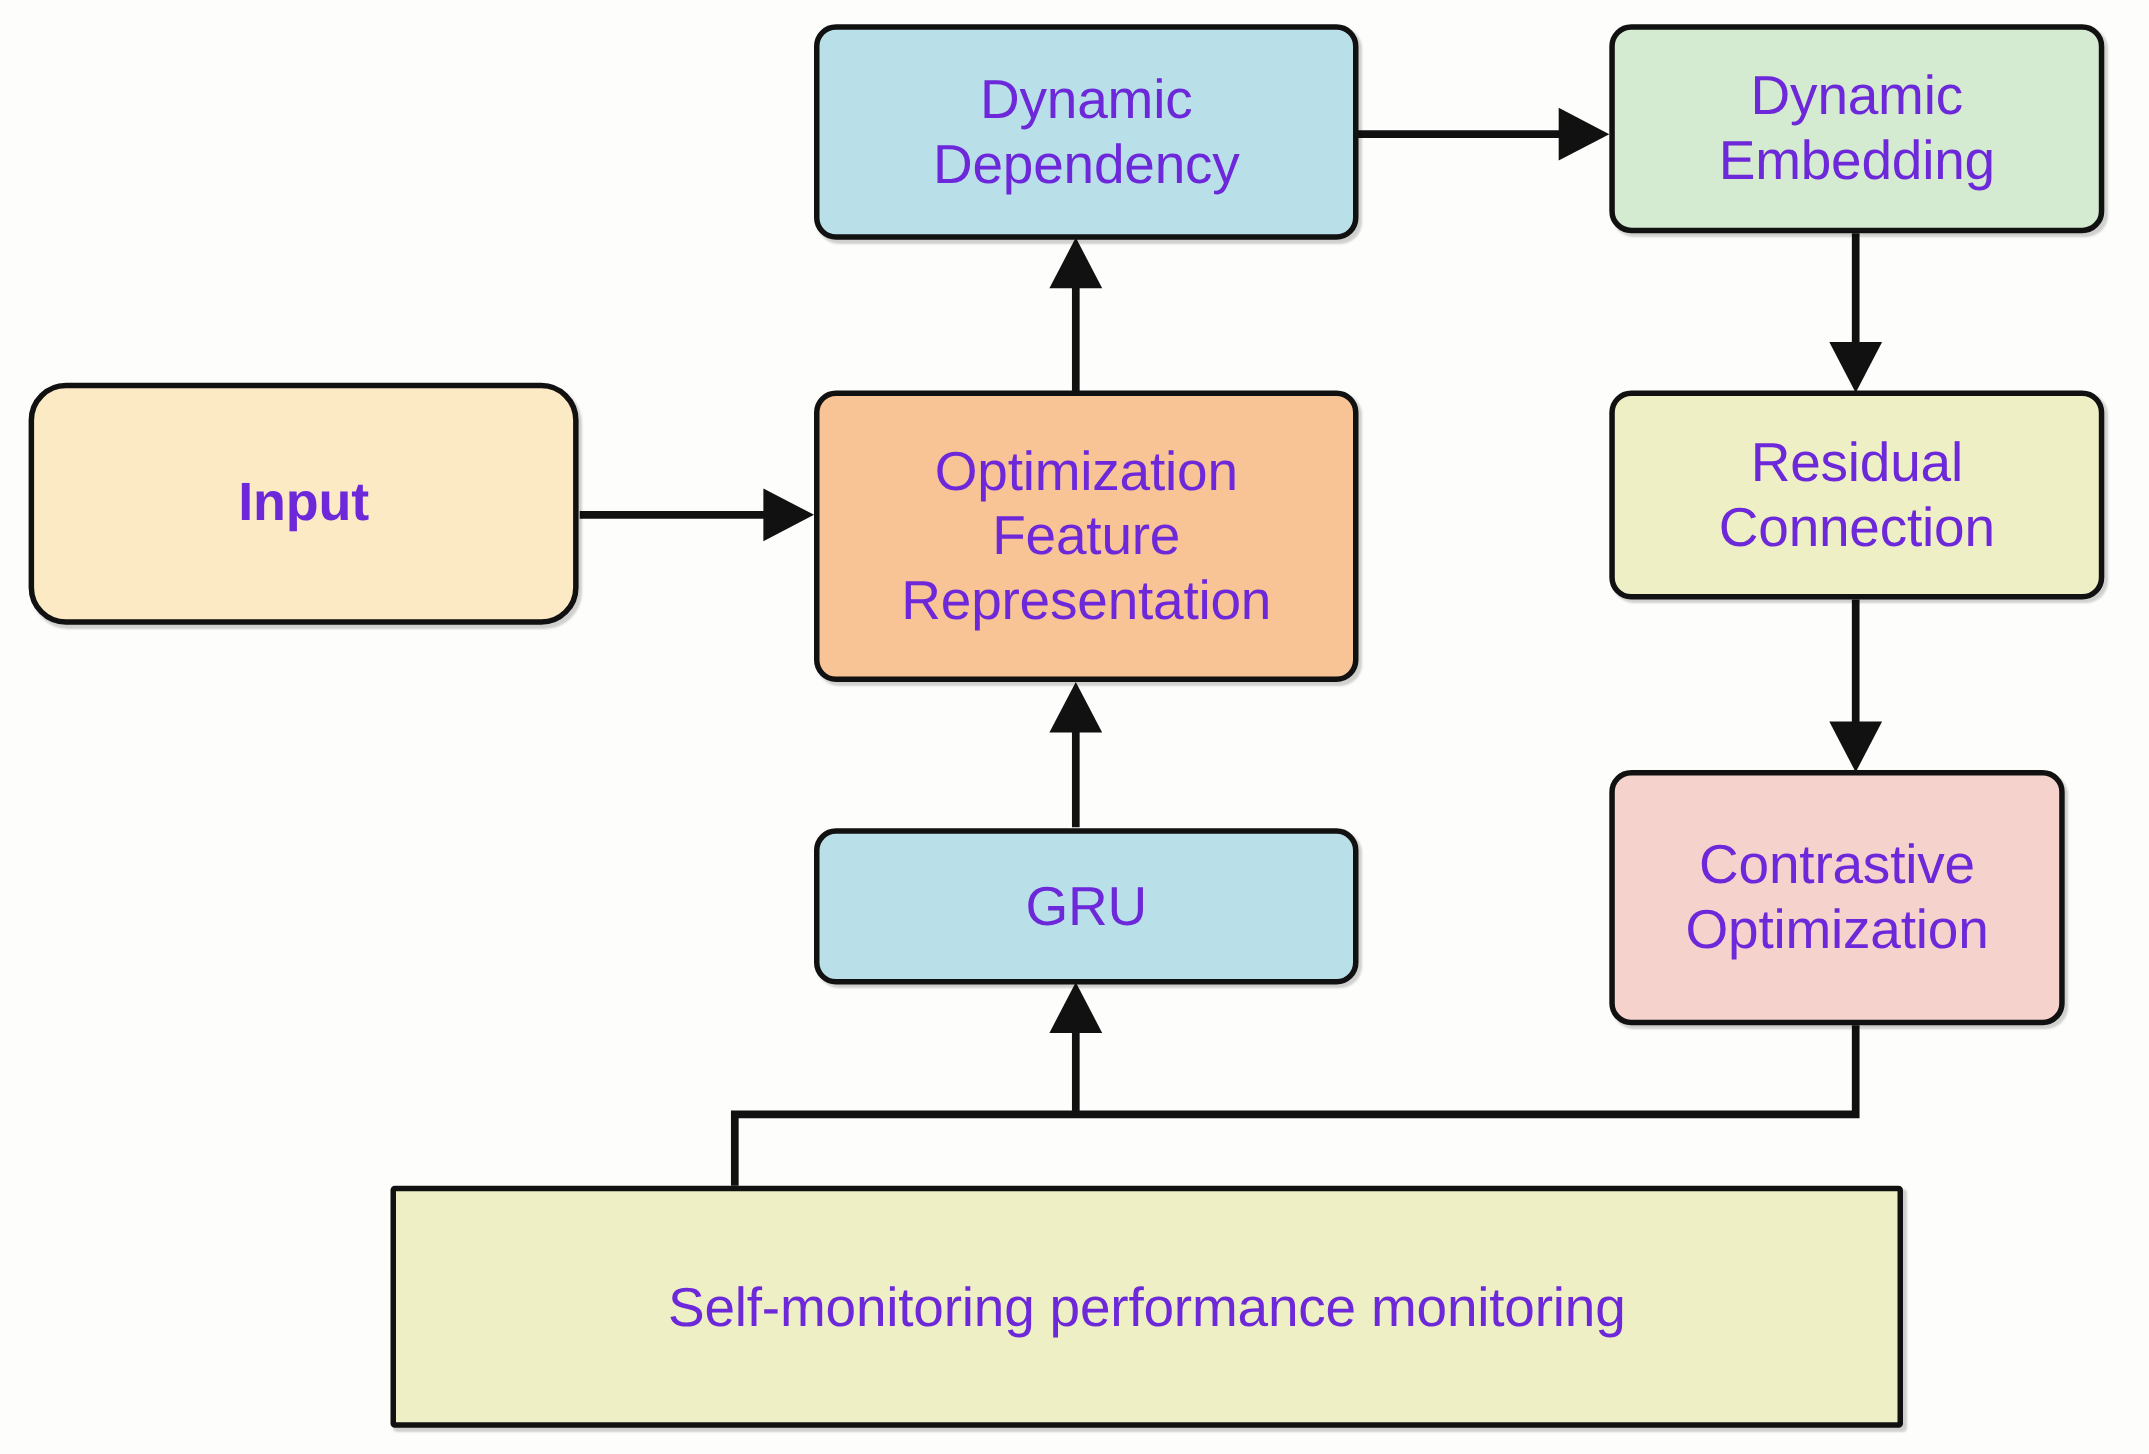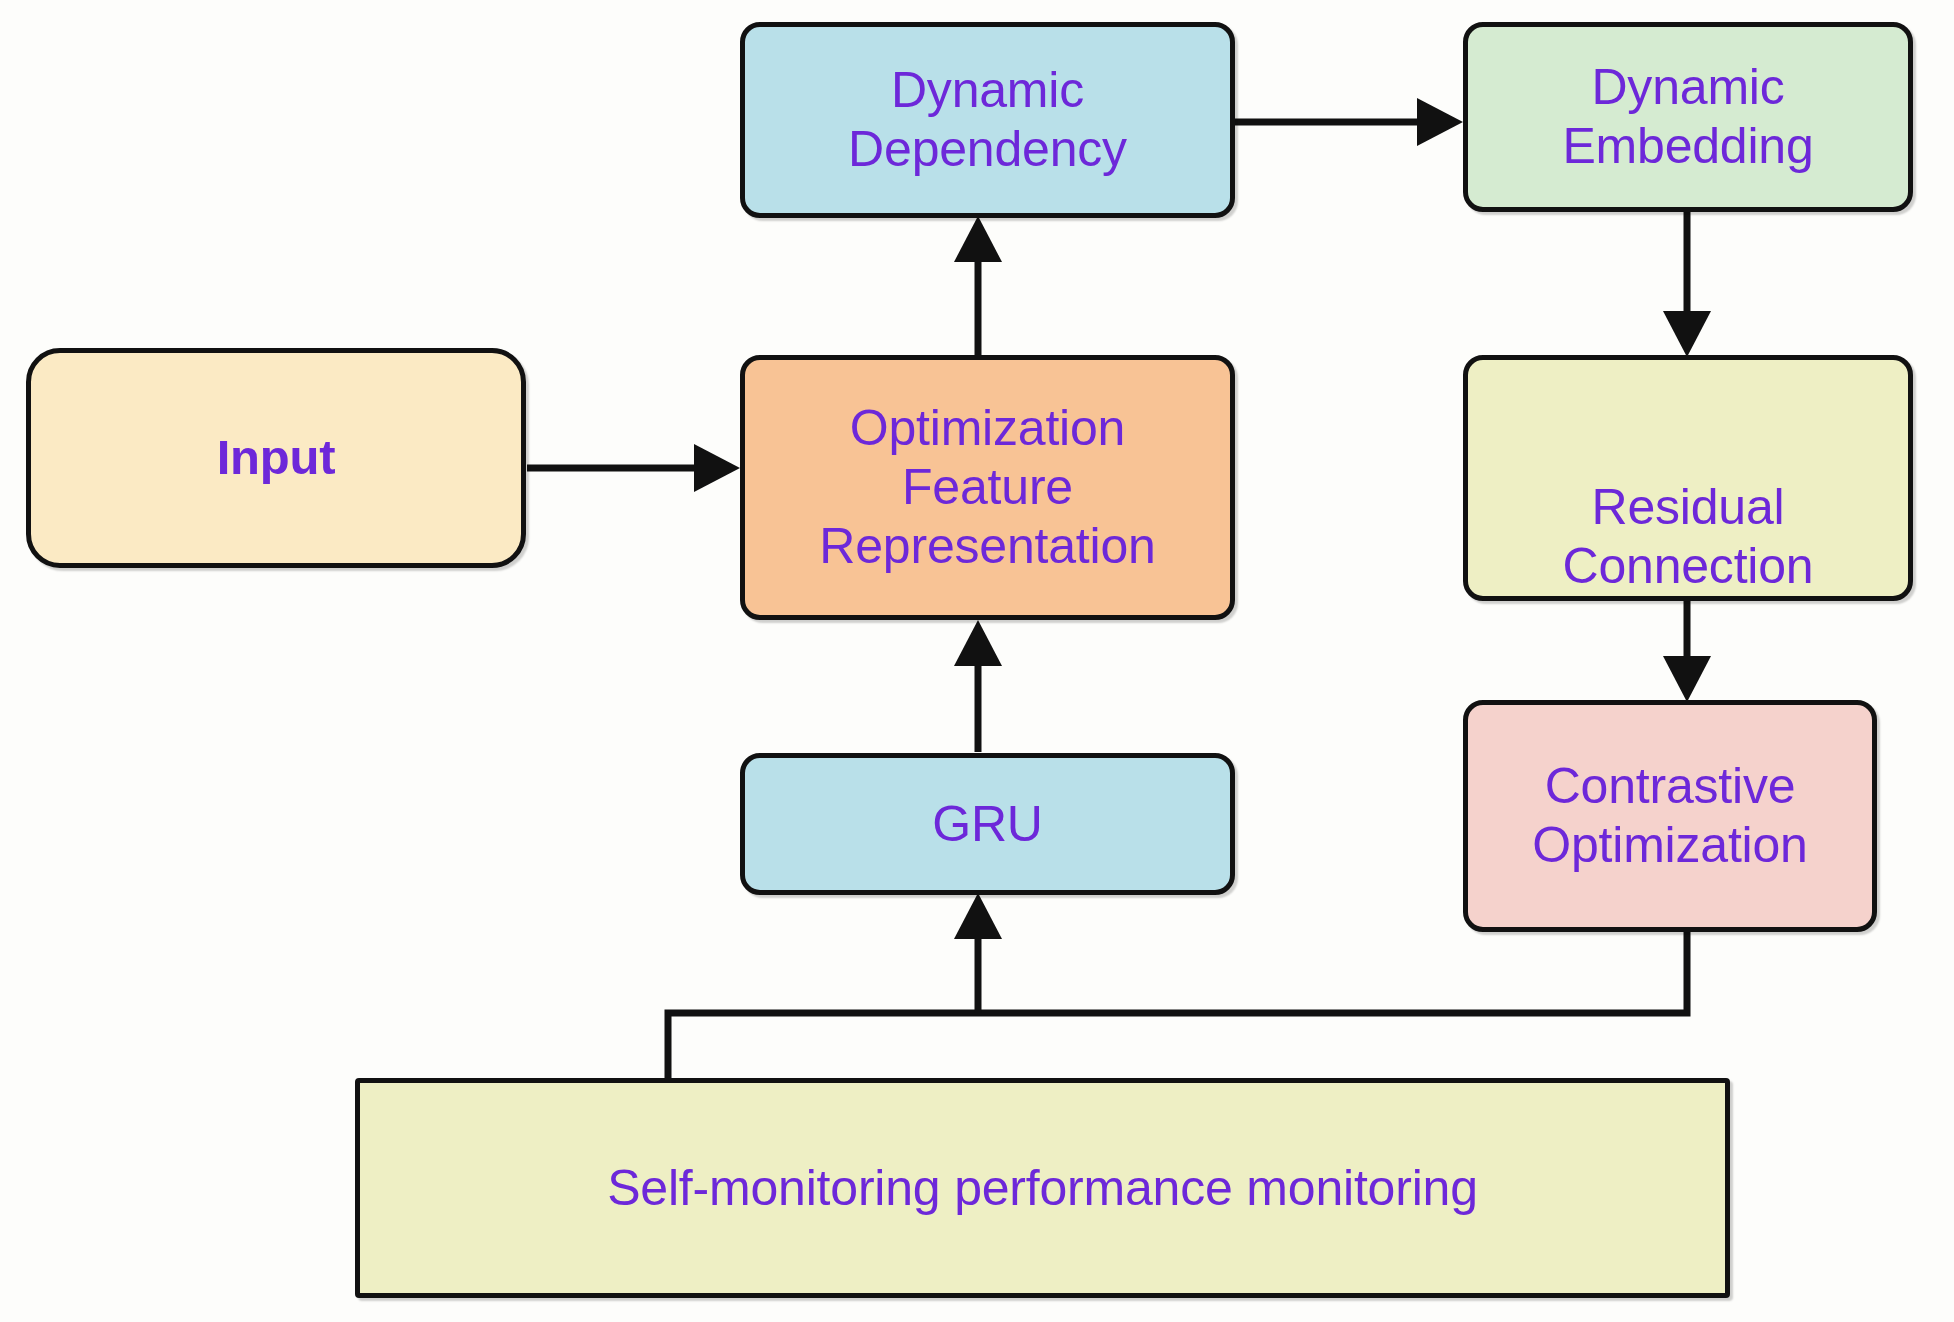--- a/index.html
+++ b/index.html
@@ -63,25 +63,24 @@
     background: #b9e0e9;
     font-size: 50px;
   }
   #node-temporal {
     left: 1463px; top: 22px; width: 450px; height: 190px;
     border-radius: 20px;
     background: #d5ebd1;
     font-size: 50px;
   }
   #node-residual {
-    left: 1463px; top: 355px; width: 450px; height: 246px;
+    left: 1463px; top: 355px; width: 450px; height: 190px;
     border-radius: 20px;
     background: #eeefc4;
     font-size: 50px;
-    align-items: flex-end;
   }
   #node-contrastive {
     left: 1463px; top: 700px; width: 414px; height: 232px;
     border-radius: 20px;
     background: #f5d2cc;
     font-size: 50px;
   }
   #node-selfmon {
     left: 355px; top: 1078px; width: 1375px; height: 220px;
     border-radius: 4px;

